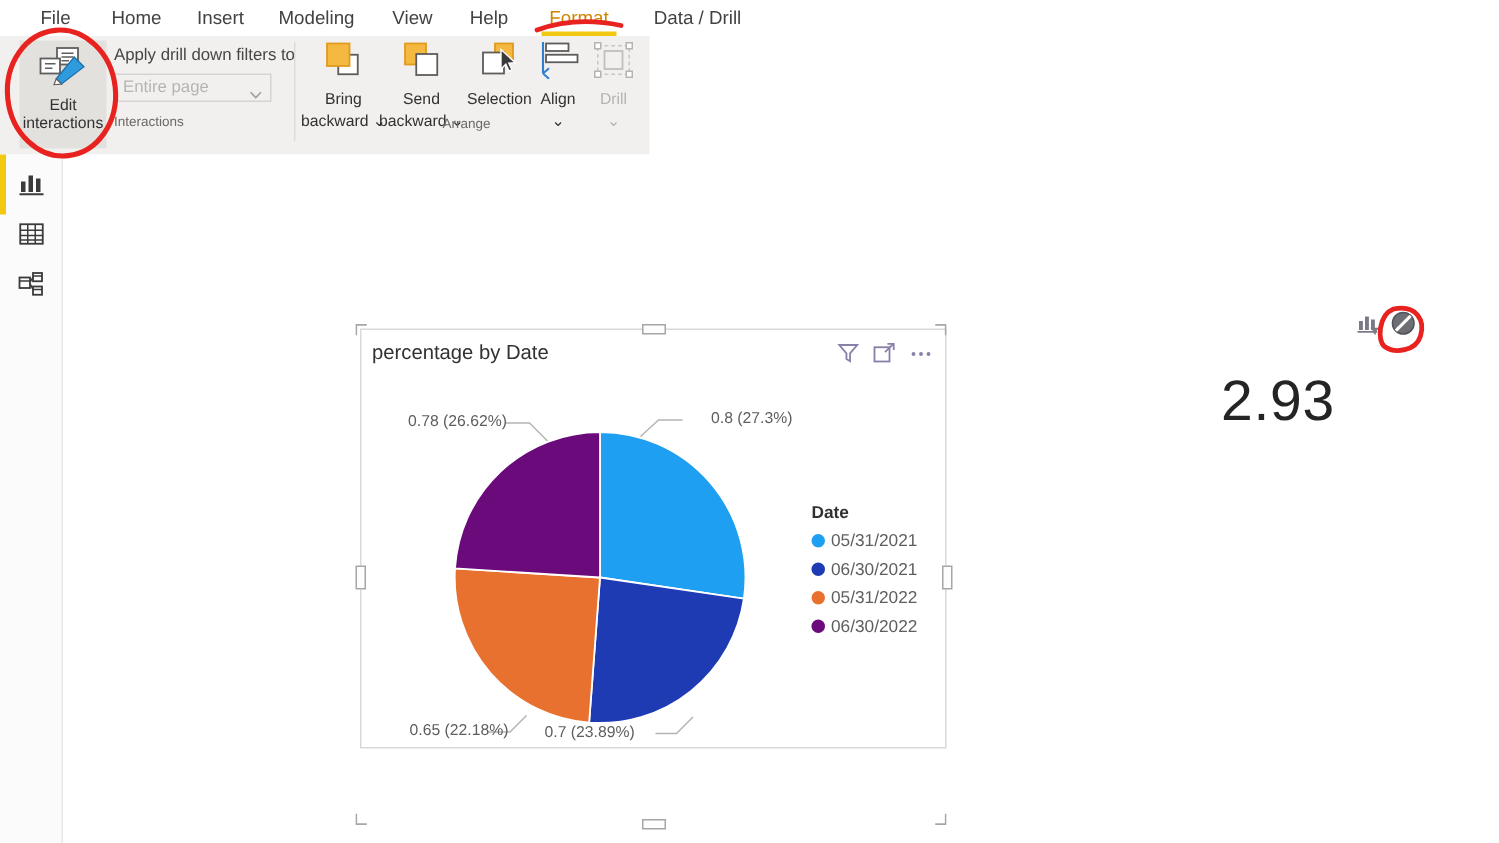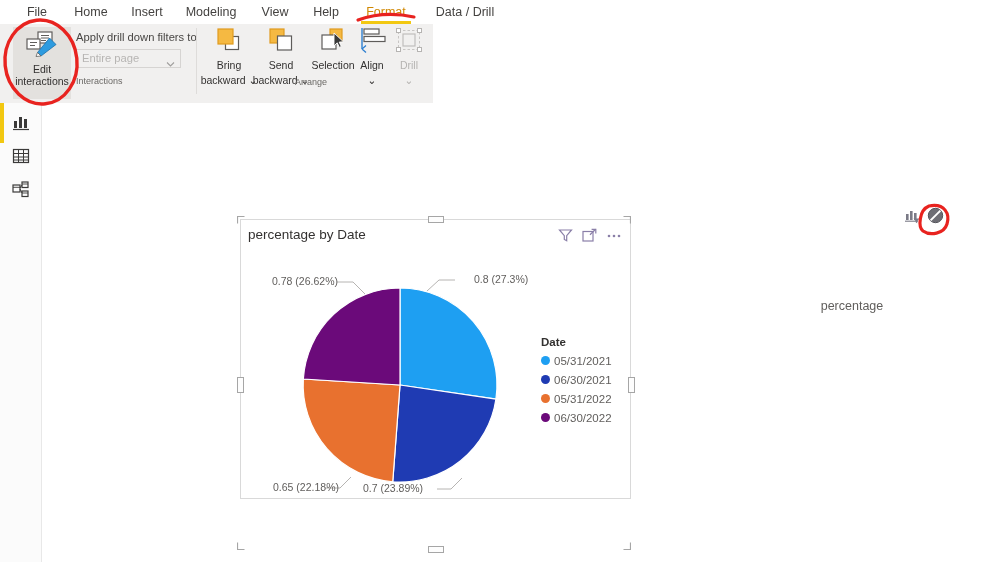--- a/index.html
+++ b/index.html
@@ -404,21 +404,21 @@
     </span>
     <span style="margin-left:5px;">
       <svg width="19" height="19" viewBox="0 0 19 19">
         <circle cx="9.5" cy="9.5" r="7.2" fill="#6e6e75" stroke="#54545b" stroke-width="1"></circle>
         <line x1="4.6" y1="14.4" x2="14.4" y2="4.6" stroke="#ffffff" stroke-width="2"></line>
       </svg>
     </span>
   </div>
 
   <div id="card-visual">
-    <div id="card-label">percentage</div>
+    <div id="card-value">2.93</div>
   </div>
 </div>
 
 <svg class="annot" style="left:0;top:0;" width="999" height="562">
 
   <ellipse cx="41" cy="62" rx="36" ry="42" fill="none" stroke="#e8231f" stroke-width="3.4" transform="rotate(-6 41 62)"></ellipse>
 
   <path d="M358 20 C375 14, 395 13, 414 17" fill="none" stroke="#e8231f" stroke-width="3.2" stroke-linecap="round"></path>
 
   <path d="M929 206 C945 203, 950 214, 947 224 C944 234, 930 236, 923 231 C918 227, 919 210, 929 206 Z" fill="none" stroke="#e8231f" stroke-width="3.2" stroke-linecap="round"></path>

